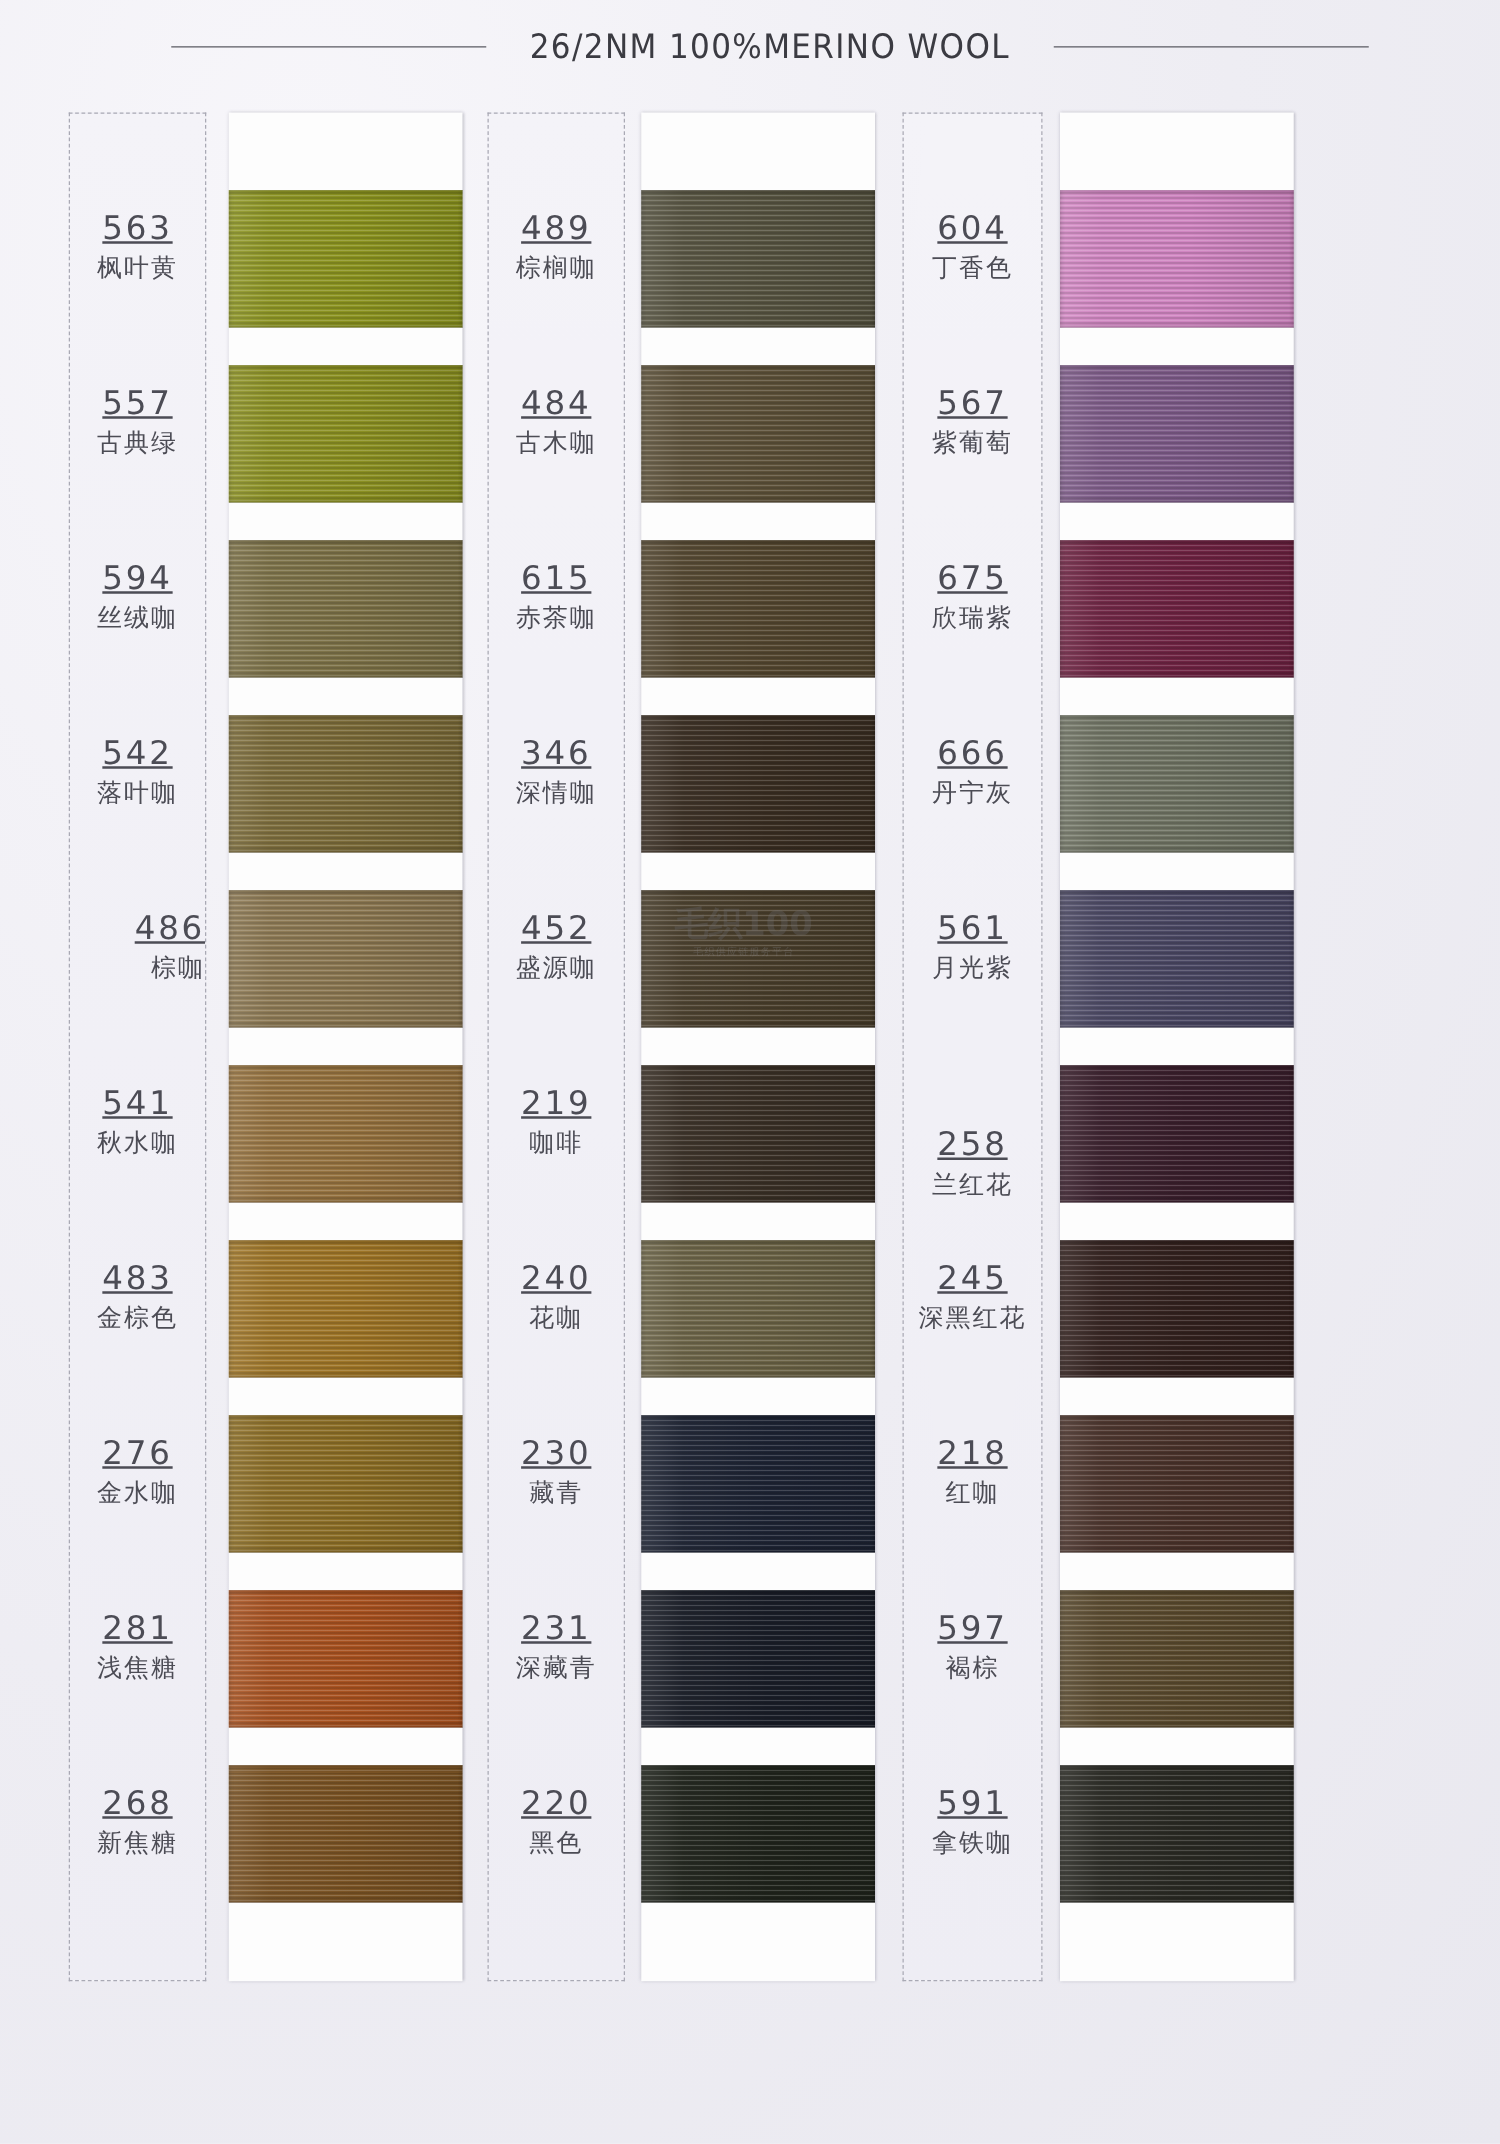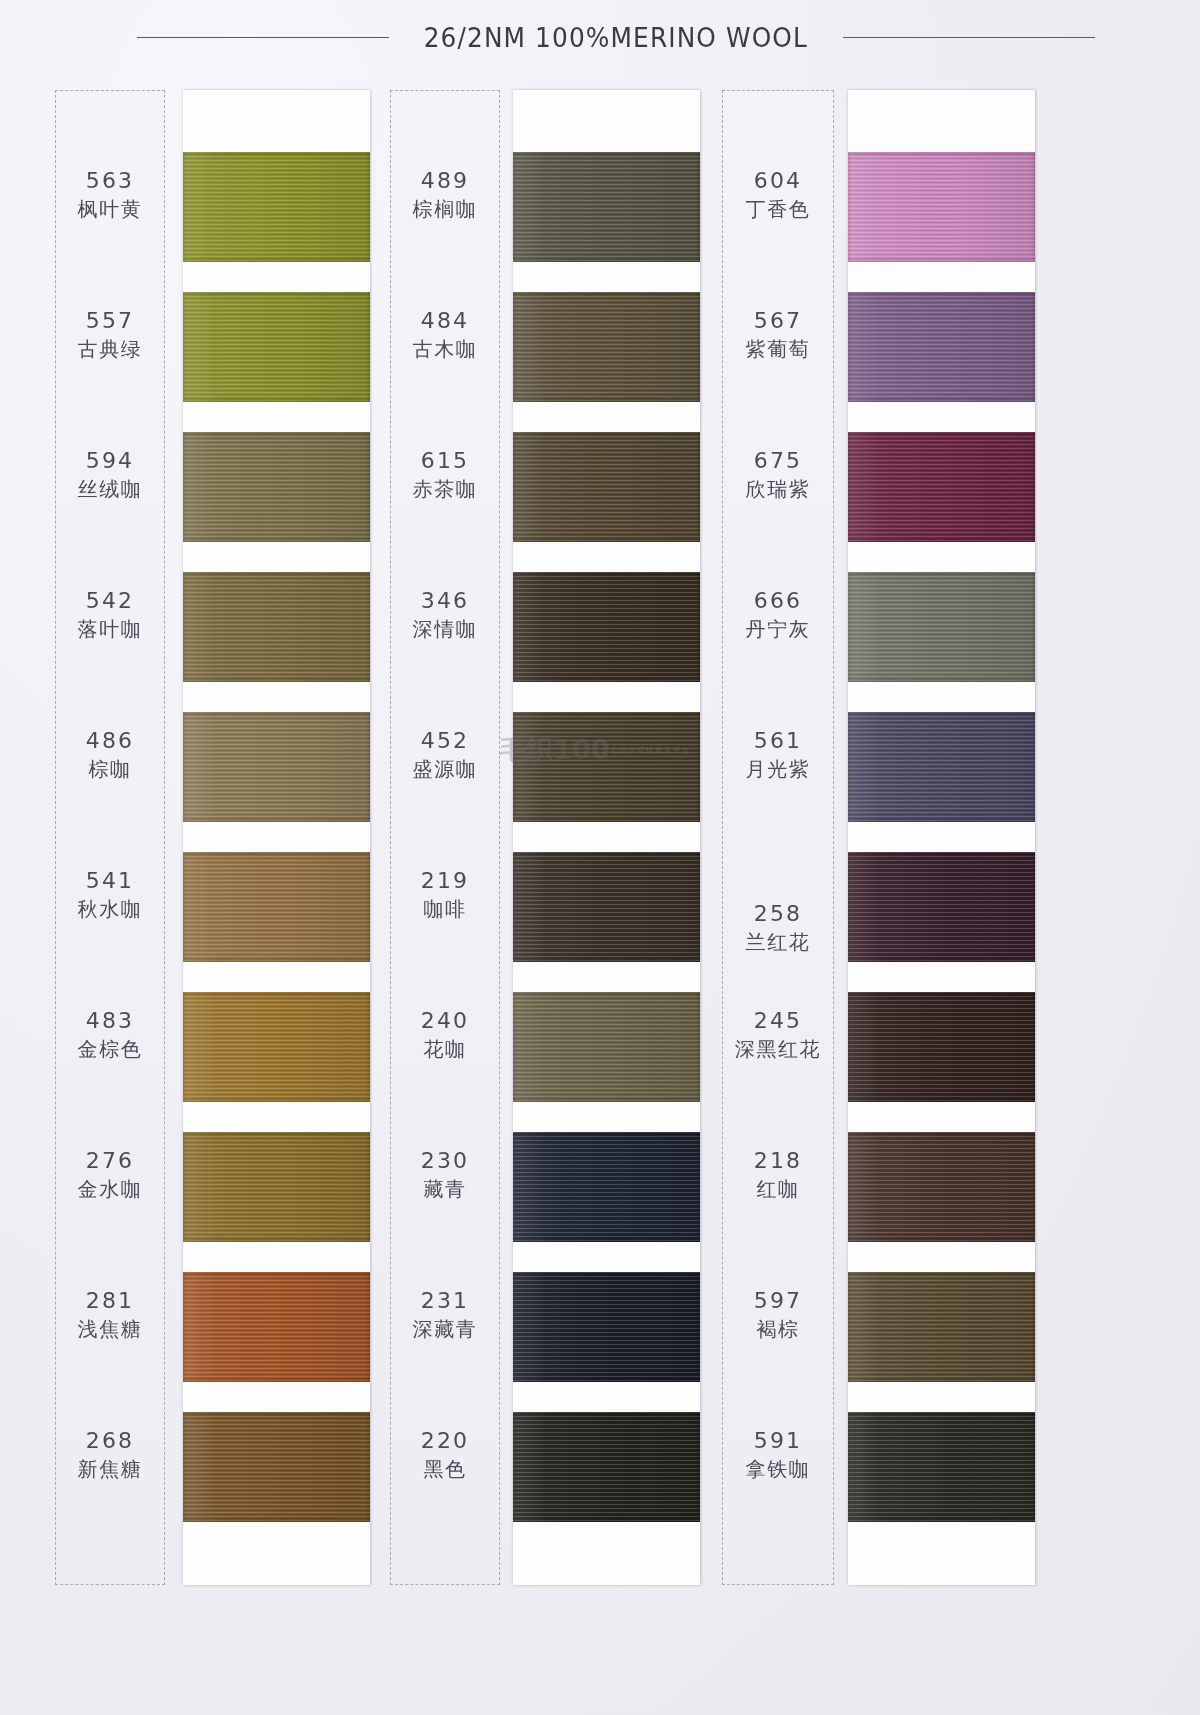--- a/index.html
+++ b/index.html
@@ -54,24 +54,25 @@
     background: linear-gradient(180deg,#f4f3f8 0%, #eeedf4 100%);
     height: 1495px;
   }
   .label-cell {
     position: absolute; left: 0; width: 100%;
     text-align: center;
     color: #55555e;
     line-height: 1.28;
   }
   .label-code {
-    font-size: 22px;
+    font-size: 26px;
     letter-spacing: 2.2px;
     color: #4c4c55;
     font-family: "DejaVu Sans", sans-serif;
+    text-decoration: underline;
   }
   .label-name {
     font-size: 20px;
     letter-spacing: 1.6px;
     color: #4c4c55;
     font-family: "DejaVu Sans", sans-serif;
     margin-top: 2px;
   }
 
   
@@ -108,22 +109,22 @@
     pointer-events: none;
   }
 
   
   .watermark {
     position: absolute;
     left: 535px; top: 726px;
     width: 120px; height: 46px;
     opacity: 0.30;
     pointer-events: none;
-    display: flex; flex-direction: row;
-    align-items: center; justify-content: center;
+    display: flex; flex-direction: column;
+    align-items: center; 
   }
   .wm-main {
     font-size: 27px; font-weight: 700;
     color: #6d6d73; letter-spacing: 0px;
     font-family: "DejaVu Sans", sans-serif;
     line-height: 1;
     white-space: nowrap;
   }
   .wm-sub {
     font-size: 8px; color: #8a8a90; letter-spacing: 1px;
@@ -155,21 +156,21 @@
           <div class="label-name">古典绿</div>
         </div>
         <div class="label-cell" style="top:356px;">
           <div class="label-code">594</div>
           <div class="label-name">丝绒咖</div>
         </div>
         <div class="label-cell" style="top:496px;">
           <div class="label-code">542</div>
           <div class="label-name">落叶咖</div>
         </div>
-        <div class="label-cell" style="top:636px;">
+        <div class="label-cell" style="top:636px;text-align:right;">
           <div class="label-code">486</div>
           <div class="label-name">棕咖</div>
         </div>
         <div class="label-cell" style="top:776px;">
           <div class="label-code">541</div>
           <div class="label-name">秋水咖</div>
         </div>
         <div class="label-cell" style="top:916px;">
           <div class="label-code">483</div>
           <div class="label-name">金棕色</div>

